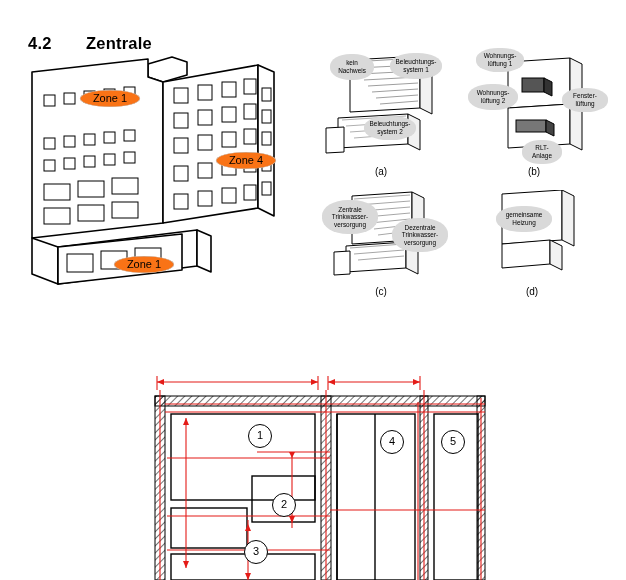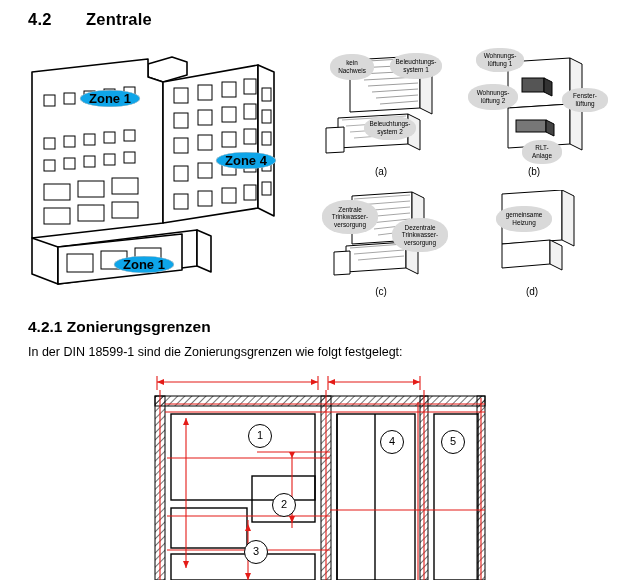--- a/index.html
+++ b/index.html
@@ -24,21 +24,21 @@
 
   
   .h-section {
     position: absolute;
     left: 28px;
     top: 10px;
     font-size: 16.5px;
     font-weight: bold;
     letter-spacing: 0.2px;
   }
-  .h-section .num { display: inline-block; width: 58px; }
+  .h-section .num { display: inline-block; width: 58px; margin-top: 24px; }
 
   .h-sub {
     position: absolute;
     left: 28px;
     top: 318px;
     font-size: 15.5px;
     font-weight: bold;
   }
   .body-text {
     position: absolute;
@@ -50,29 +50,28 @@
   
   .building-wrap {
     position: absolute;
     left: 22px;
     top: 48px;
     width: 290px;
     height: 245px;
   }
   .zone-pill {
     position: absolute;
-    background: #0ea5e9;
+    background: #f97316;
     border-radius: 50%;
     text-align: center;
-    font-size: 13px;
+    font-size: 11px;
     color: #000;
     line-height: 17px;
     height: 17px;
     box-shadow: 0 0 0 0.5px #bfbfbf inset;
-    font-weight: bold;
   }
 
   
   .diagram-block { position: absolute; }
   .dg-label {
     position: absolute;
     font-size: 10px;
     text-align: center;
   }
   .callout {
@@ -283,22 +282,20 @@
         <path d="M84 0 L96 6 L96 56 L84 50 Z" fill="#f2f2f2"></path>
         <path d="M24 54 L72 50 L72 74 L24 78 Z"></path>
         <path d="M72 50 L84 56 L84 80 L72 74 Z" fill="#f2f2f2"></path>
       </g>
     </svg>
     <div class="callout" style="left:18px; top:16px; width:56px; height:26px; white-space:pre-line;">gemeinsame
 Heizung</div>
     <div class="dg-label" style="left:34px; top:96px; width:40px;">(d)</div>
   </div>
 
-  <div class="h-sub">4.2.1 Zonierungsgrenzen</div>
-  <div class="body-text">In der DIN 18599-1 sind die Zonierungsgrenzen wie folgt festgelegt:</div>
 
   <div class="plan-wrap">
     <svg width="626" height="212" viewBox="0 0 626 212">
 
       <defs>
         <pattern id="hatch" width="5" height="5" patternUnits="userSpaceOnUse" patternTransform="rotate(45)">
           <line x1="0" y1="0" x2="0" y2="5" stroke="#000" stroke-width="1.1"></line>
         </pattern>
       </defs>
 

